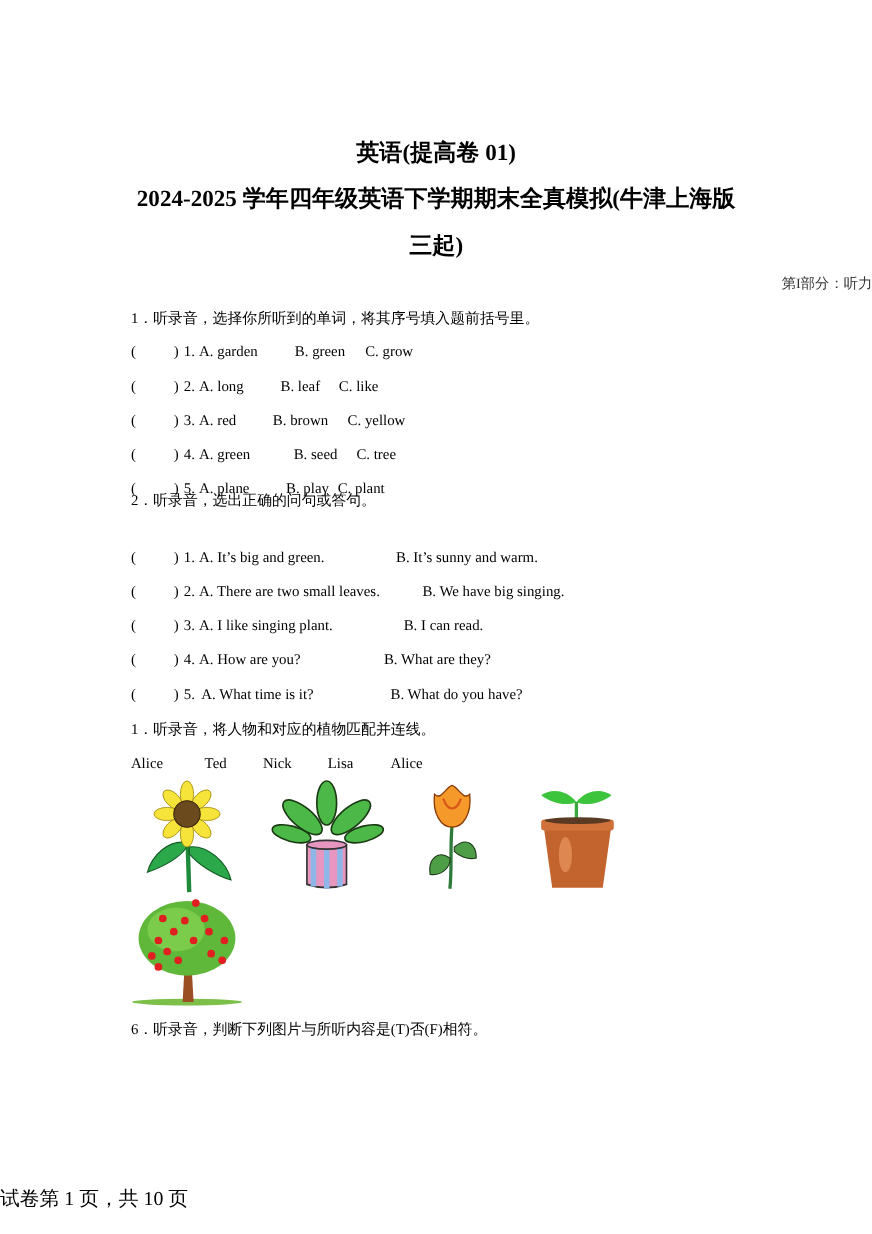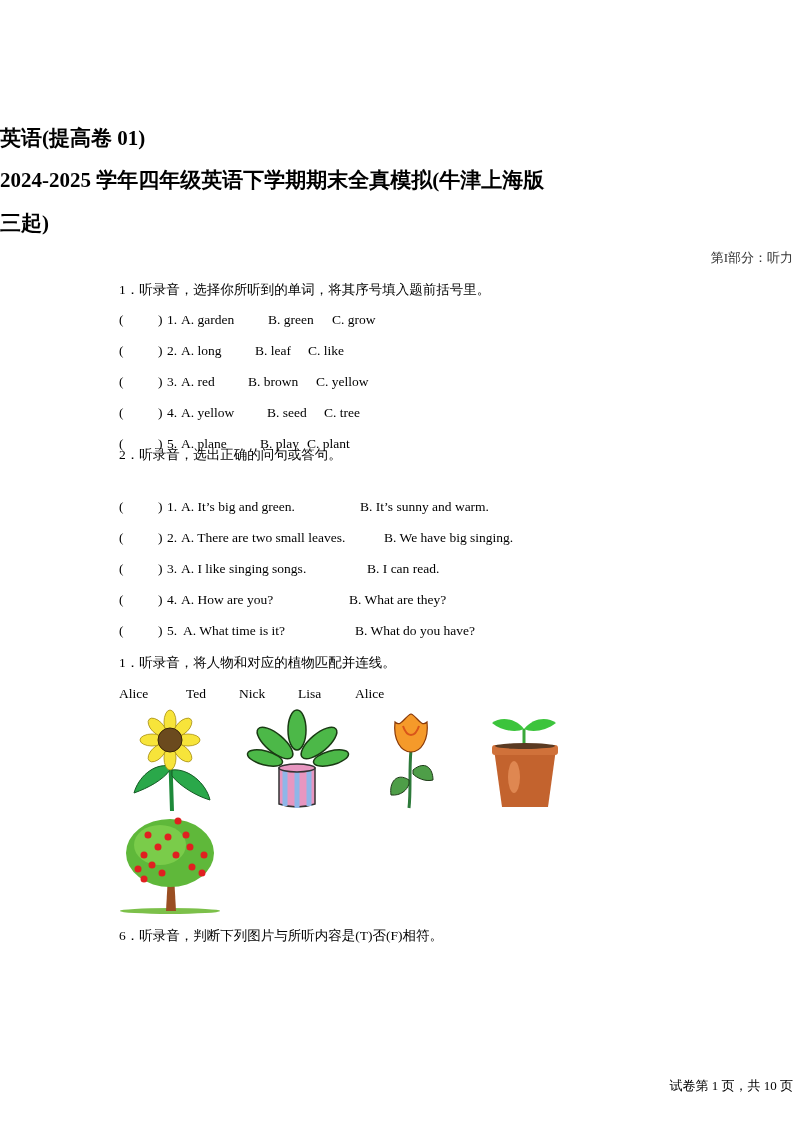--- a/index.html
+++ b/index.html
@@ -1,31 +1,31 @@
 <!DOCTYPE html>
 <html><head>
 <meta charset="utf-8">
 <style>
   html, body { margin:0; padding:0; background:#ffffff; }
   body { width:793px; height:1122px; position:relative; overflow:hidden;
          font-family:"Liberation Serif","DejaVu Serif",serif; color:#000; }
-  .title { position:absolute; left:0; width:793px; text-align:left; font-weight:bold; font-size:21px; }
+  .title { position:absolute; left:0; width:793px; text-align:center; font-weight:bold; font-size:21px; }
   .t1 { top:124px; }
   .t2 { top:166px; }
   .t3 { top:209px; }
   .sub { position:absolute; top:249px; left:0; width:793px; text-align:right; font-size:13px; color:#333; }
   .q { position:absolute; left:119px; font-size:13.5px; white-space:nowrap; }
   .row { position:absolute; left:119px; font-size:13.5px; white-space:nowrap; height:18px; }
   .row span { position:absolute; top:0; }
   .paren-l { left:0; }
   .paren-r { left:39px; }
   .names { position:absolute; top:686px; left:119px; font-size:13.5px; height:18px; width:300px; }
   .names span { position:absolute; top:0; }
   .pic { position:absolute; }
-  .footer { position:absolute; top:1077px; left:0; width:793px; text-align:right; font-size:13px; }
+  .footer { position:absolute; top:1077px; left:0; width:793px; text-align:left; font-size:18px; }
 </style>
 </head>
 <body>
 
 <div class="title t1">英语(提高卷 01)</div>
 <div class="title t2">2024-2025 学年四年级英语下学期期末全真模拟(牛津上海版</div>
 <div class="title t3">三起)</div>
 <div class="sub">第I部分：听力</div>
 
 <div class="q" style="top:281px">1．听录音，选择你所听到的单词，将其序号填入题前括号里。</div>
@@ -51,21 +51,21 @@
   <span class="paren-r">)</span>
   <span style="left:48px">3.</span>
   <span style="left:62px">A. red</span>
   <span style="left:129px">B. brown</span>
   <span style="left:197px">C. yellow</span>
 </div>
 <div class="row" style="top:405px">
   <span class="paren-l">(</span>
   <span class="paren-r">)</span>
   <span style="left:48px">4.</span>
-  <span style="left:62px">A. yellow</span>
+  <span style="left:62px">A. green</span>
   <span style="left:148px">B. seed</span>
   <span style="left:205px">C. tree</span>
 </div>
 <div class="row" style="top:436px">
   <span class="paren-l">(</span>
   <span class="paren-r">)</span>
   <span style="left:48px">5.</span>
   <span style="left:62px">A. plane</span>
   <span style="left:141px">B. play</span>
   <span style="left:188px">C. plant</span>
@@ -84,21 +84,21 @@
   <span class="paren-l">(</span>
   <span class="paren-r">)</span>
   <span style="left:48px">2.</span>
   <span style="left:62px">A. There are two small leaves.</span>
   <span style="left:265px">B. We have big singing.</span>
 </div>
 <div class="row" style="top:561px">
   <span class="paren-l">(</span>
   <span class="paren-r">)</span>
   <span style="left:48px">3.</span>
-  <span style="left:62px">A. I like singing songs.</span>
+  <span style="left:62px">A. I like singing plant.</span>
   <span style="left:248px">B. I can read.</span>
 </div>
 <div class="row" style="top:592px">
   <span class="paren-l">(</span>
   <span class="paren-r">)</span>
   <span style="left:48px">4.</span>
   <span style="left:62px">A. How are you?</span>
   <span style="left:230px">B. What are they?</span>
 </div>
 <div class="row" style="top:623px">

